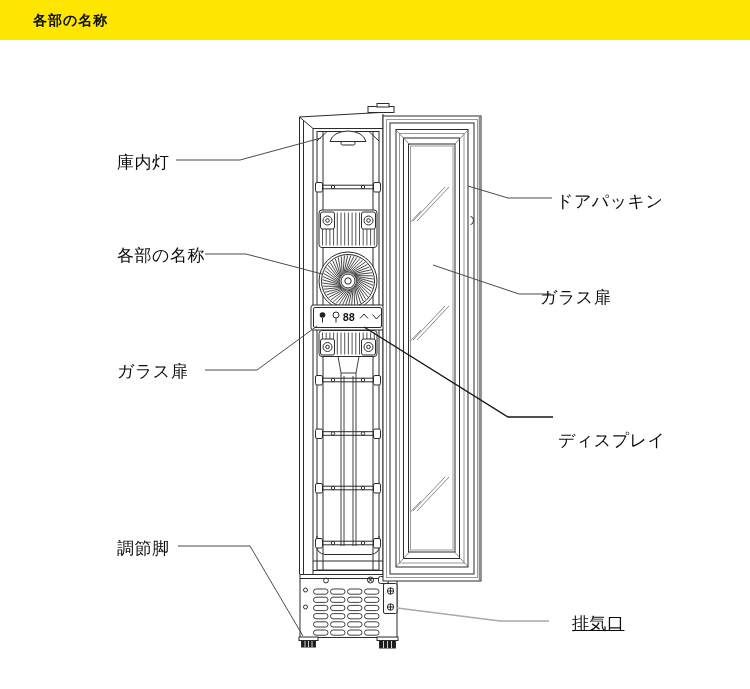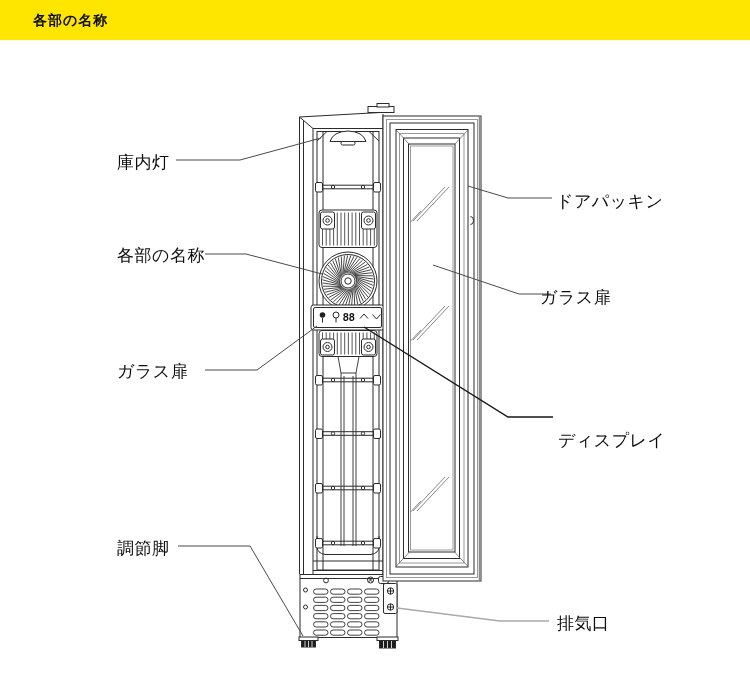--- a/index.html
+++ b/index.html
@@ -330,13 +330,13 @@
   <div class="title">各部の名称</div>
 </div>
 
 <div class="lbl" style="left:117px;top:151px;">庫内灯</div>
 <div class="lbl" style="left:117px;top:244px;">各部の名称</div>
 <div class="lbl" style="left:117px;top:360px;">ガラス扉</div>
 <div class="lbl" style="left:117px;top:537px;text-align:right;">調節脚</div>
 <div class="lbl" style="left:556px;top:190px;">ドアパッキン</div>
 <div class="lbl" style="left:540px;top:286px;">ガラス扉</div>
 <div class="lbl" style="left:558px;top:409px;margin-top:20px;">ディスプレイ</div>
-<div class="lbl" style="left:557px;top:612px;">排気口</div>
+<div class="lbl" style="left:572px;top:612px;text-decoration:underline;">排気口</div>
 
 </body></html>

